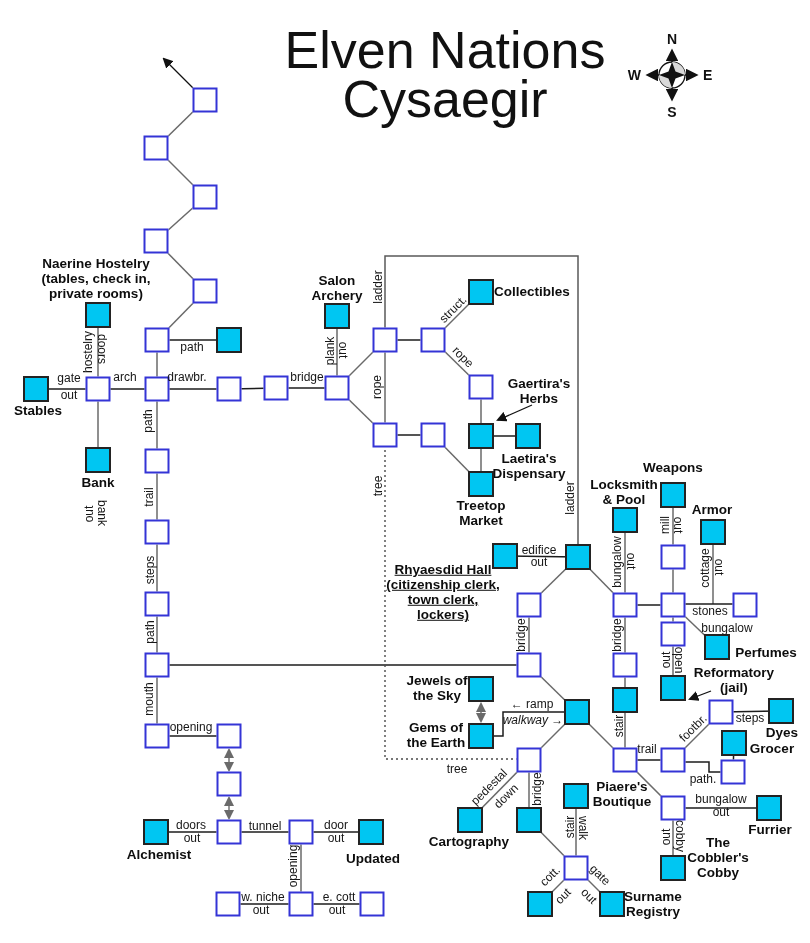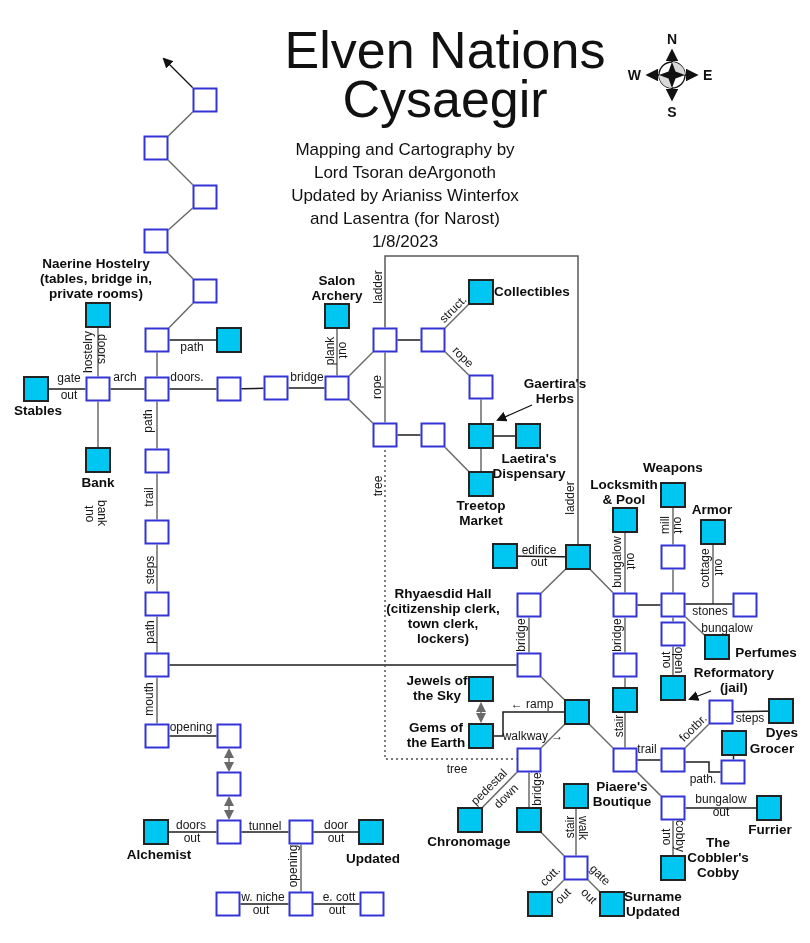--- a/index.html
+++ b/index.html
@@ -140,25 +140,20 @@
       <path d="M0,-13 L3.5,-3.5 L13,0 L3.5,3.5 L0,13 L-3.5,3.5 L-13,0 L-3.5,-3.5 Z" fill="#111"></path>
       <text x="0" y="-31" text-anchor="middle" font-size="14" font-weight="bold" fill="#111">N</text>
       <text x="0" y="42" text-anchor="middle" font-size="14" font-weight="bold" fill="#111">S</text>
       <text x="31" y="5" text-anchor="start" font-size="14" font-weight="bold" fill="#111">E</text>
       <text x="-31" y="5" text-anchor="end" font-size="14" font-weight="bold" fill="#111">W</text>
     </g>
   </svg>
 
   <div class="title">Elven Nations
 Cysaegir</div>
-  <div class="credits">Mapping and Cartography by
-Lord Tsoran deArgonoth
-Updated by Arianiss Winterfox
-and Lasentra (for Narost)
-1/8/2023</div>
 
 <div class="room" style="left: 205px; top: 100px;"></div>
     <div class="room" style="left: 156px; top: 148px;"></div>
     <div class="room" style="left: 205px; top: 197px;"></div>
     <div class="room" style="left: 156px; top: 241px;"></div>
     <div class="room" style="left: 205px; top: 291px;"></div>
     <div class="room" style="left: 157px; top: 340px;"></div>
     <div class="room" style="left: 98px; top: 389px;"></div>
     <div class="room" style="left: 157px; top: 389px;"></div>
     <div class="room" style="left: 229px; top: 389px;"></div>
@@ -191,43 +186,43 @@
     <div class="room" style="left: 673px; top: 557px;"></div>
     <div class="room" style="left: 721px; top: 712px;"></div>
     <div class="room" style="left: 529px; top: 760px;"></div>
     <div class="room" style="left: 625px; top: 760px;"></div>
     <div class="room" style="left: 673px; top: 760px;"></div>
     <div class="room" style="left: 733px; top: 772px;"></div>
     <div class="room" style="left: 673px; top: 808px;"></div>
     <div class="room" style="left: 576px; top: 868px;"></div>
     <div class="poi" style="left: 98px; top: 315px;"></div>
     <div class="poi-label" style="left: 96px; top: 279px;">Naerine Hostelry
-(tables, bridge in,
+(tables, check in,
 private rooms)</div>
     <div class="poi" style="left: 229px; top: 340px;"></div>
     <div class="poi" style="left: 36px; top: 389px;"></div>
     <div class="poi-label" style="left: 38px; top: 411px;">Stables</div>
     <div class="poi" style="left: 98px; top: 460px;"></div>
     <div class="poi-label" style="left: 98px; top: 483px;">Bank</div>
     <div class="poi" style="left: 337px; top: 316px;"></div>
     <div class="poi-label" style="left: 337px; top: 288px;">Salon
 Archery</div>
     <div class="poi" style="left: 481px; top: 292px;"></div>
     <div class="poi-label" style="left: 532px; top: 292px;">Collectibles</div>
     <div class="poi" style="left: 481px; top: 436px;"></div>
-    <div class="poi-label" style="left: 539px; top: 391px; margin-left: 16px;">Gaertira's
+    <div class="poi-label" style="left: 539px; top: 391px;">Gaertira's
 Herbs</div>
     <div class="poi" style="left: 528px; top: 436px;"></div>
     <div class="poi-label" style="left: 529px; top: 466px;">Laetira's
 Dispensary</div>
     <div class="poi" style="left: 481px; top: 484px;"></div>
     <div class="poi-label" style="left: 481px; top: 513px;">Treetop
 Market</div>
     <div class="poi" style="left: 505px; top: 556px;"></div>
-    <div class="poi-label" style="left: 443px; top: 616px;">Rhyaesdid Hall
+    <div class="poi-label" style="left: 443px; top: 592px; text-decoration: underline;">Rhyaesdid Hall
 (citizenship clerk,
 town clerk,
 lockers)</div>
     <div class="poi" style="left: 578px; top: 557px;"></div>
     <div class="poi" style="left: 673px; top: 495px;"></div>
     <div class="poi-label" style="left: 673px; top: 468px;">Weapons</div>
     <div class="poi" style="left: 625px; top: 520px;"></div>
     <div class="poi-label" style="left: 624px; top: 492px;">Locksmith
 &amp; Pool</div>
     <div class="poi" style="left: 713px; top: 532px;"></div>
@@ -243,44 +238,44 @@
     <div class="poi-label" style="left: 772px; top: 749px;">Grocer</div>
     <div class="poi" style="left: 481px; top: 689px;"></div>
     <div class="poi-label" style="left: 437px; top: 688px;">Jewels of
 the Sky</div>
     <div class="poi" style="left: 481px; top: 736px;"></div>
     <div class="poi-label" style="left: 436px; top: 735px;">Gems of
 the Earth</div>
     <div class="poi" style="left: 577px; top: 712px;"></div>
     <div class="poi" style="left: 625px; top: 700px;"></div>
     <div class="poi" style="left: 470px; top: 820px;"></div>
-    <div class="poi-label" style="left: 469px; top: 842px;">Chronomage</div>
+    <div class="poi-label" style="left: 469px; top: 842px;">Cartography</div>
     <div class="poi" style="left: 529px; top: 820px;"></div>
     <div class="poi" style="left: 576px; top: 796px;"></div>
     <div class="poi-label" style="left: 622px; top: 794px;">Piaere's
 Boutique</div>
     <div class="poi" style="left: 769px; top: 808px;"></div>
     <div class="poi-label" style="left: 770px; top: 830px;">Furrier</div>
     <div class="poi" style="left: 673px; top: 868px;"></div>
     <div class="poi-label" style="left: 718px; top: 858px;">The
 Cobbler's
 Cobby</div>
     <div class="poi" style="left: 612px; top: 904px;"></div>
     <div class="poi-label" style="left: 653px; top: 904px;">Surname
-Updated</div>
+Registry</div>
     <div class="poi" style="left: 540px; top: 904px;"></div>
     <div class="poi" style="left: 156px; top: 832px;"></div>
     <div class="poi-label" style="left: 159px; top: 855px;">Alchemist</div>
     <div class="poi" style="left: 371px; top: 832px;"></div>
     <div class="poi-label" style="left: 373px; top: 859px;">Updated</div>
     <div class="edge-label" style="left: 192px; top: 347px;">path</div>
     <div class="edge-label" style="left: 69px; top: 378px;">gate</div>
     <div class="edge-label" style="left: 69px; top: 395px;">out</div>
     <div class="edge-label" style="left: 125px; top: 377px;">arch</div>
-    <div class="edge-label" style="left: 187px; top: 377px;">doors.</div>
+    <div class="edge-label" style="left: 187px; top: 377px;">drawbr.</div>
     <div class="edge-label" style="left: 307px; top: 377px;">bridge</div>
     <div class="edge-label" style="left: 88px; top: 352px; transform: translate(-50%, -50%) rotate(-90deg);">hostelry</div>
     <div class="edge-label" style="left: 102px; top: 349px; transform: translate(-50%, -50%) rotate(90deg);">doors</div>
     <div class="edge-label" style="left: 89px; top: 514px; transform: translate(-50%, -50%) rotate(-90deg);">out</div>
     <div class="edge-label" style="left: 102px; top: 513px; transform: translate(-50%, -50%) rotate(90deg);">bank</div>
     <div class="edge-label" style="left: 148px; top: 421px; transform: translate(-50%, -50%) rotate(-90deg);">path</div>
     <div class="edge-label" style="left: 149px; top: 497px; transform: translate(-50%, -50%) rotate(-90deg);">trail</div>
     <div class="edge-label" style="left: 150px; top: 570px; transform: translate(-50%, -50%) rotate(-90deg);">steps</div>
     <div class="edge-label" style="left: 150px; top: 632px; transform: translate(-50%, -50%) rotate(-90deg);">path</div>
     <div class="edge-label" style="left: 149px; top: 699px; transform: translate(-50%, -50%) rotate(-90deg);">mouth</div>
@@ -316,21 +311,21 @@
     <div class="edge-label" style="left: 521px; top: 635px; transform: translate(-50%, -50%) rotate(-90deg);">bridge</div>
     <div class="edge-label" style="left: 617px; top: 635px; transform: translate(-50%, -50%) rotate(-90deg);">bridge</div>
     <div class="edge-label" style="left: 727px; top: 628px;">bungalow</div>
     <div class="edge-label" style="left: 666px; top: 660px; transform: translate(-50%, -50%) rotate(-90deg);">out</div>
     <div class="edge-label" style="left: 679px; top: 660px; transform: translate(-50%, -50%) rotate(90deg);">open</div>
     <div class="edge-label" style="left: 750px; top: 718px;">steps</div>
     <div class="edge-label" style="left: 693px; top: 728px; transform: translate(-50%, -50%) rotate(-45deg);">footbr.</div>
     <div class="edge-label" style="left: 647px; top: 749px;">trail</div>
     <div class="edge-label" style="left: 703px; top: 779px;">path.</div>
     <div class="edge-label" style="left: 532px; top: 704px;">← ramp</div>
-    <div class="edge-label" style="left: 533px; top: 736px;">walkway →</div>
+    <div class="edge-label" style="left: 533px; top: 720px; font-style: italic;">walkway →</div>
     <div class="edge-label" style="left: 619px; top: 726px; transform: translate(-50%, -50%) rotate(-90deg);">stair</div>
     <div class="edge-label" style="left: 489px; top: 787px; transform: translate(-50%, -50%) rotate(-45deg);">pedestal</div>
     <div class="edge-label" style="left: 506px; top: 796px; transform: translate(-50%, -50%) rotate(-45deg);">down</div>
     <div class="edge-label" style="left: 537px; top: 789px; transform: translate(-50%, -50%) rotate(-90deg);">bridge</div>
     <div class="edge-label" style="left: 570px; top: 827px; transform: translate(-50%, -50%) rotate(-90deg);">stair</div>
     <div class="edge-label" style="left: 583px; top: 828px; transform: translate(-50%, -50%) rotate(90deg);">walk</div>
     <div class="edge-label" style="left: 550px; top: 876px; transform: translate(-50%, -50%) rotate(-45deg);">cott.</div>
     <div class="edge-label" style="left: 563px; top: 896px; transform: translate(-50%, -50%) rotate(-45deg);">out</div>
     <div class="edge-label" style="left: 600px; top: 875px; transform: translate(-50%, -50%) rotate(45deg);">gate</div>
     <div class="edge-label" style="left: 589px; top: 896px; transform: translate(-50%, -50%) rotate(45deg);">out</div>

